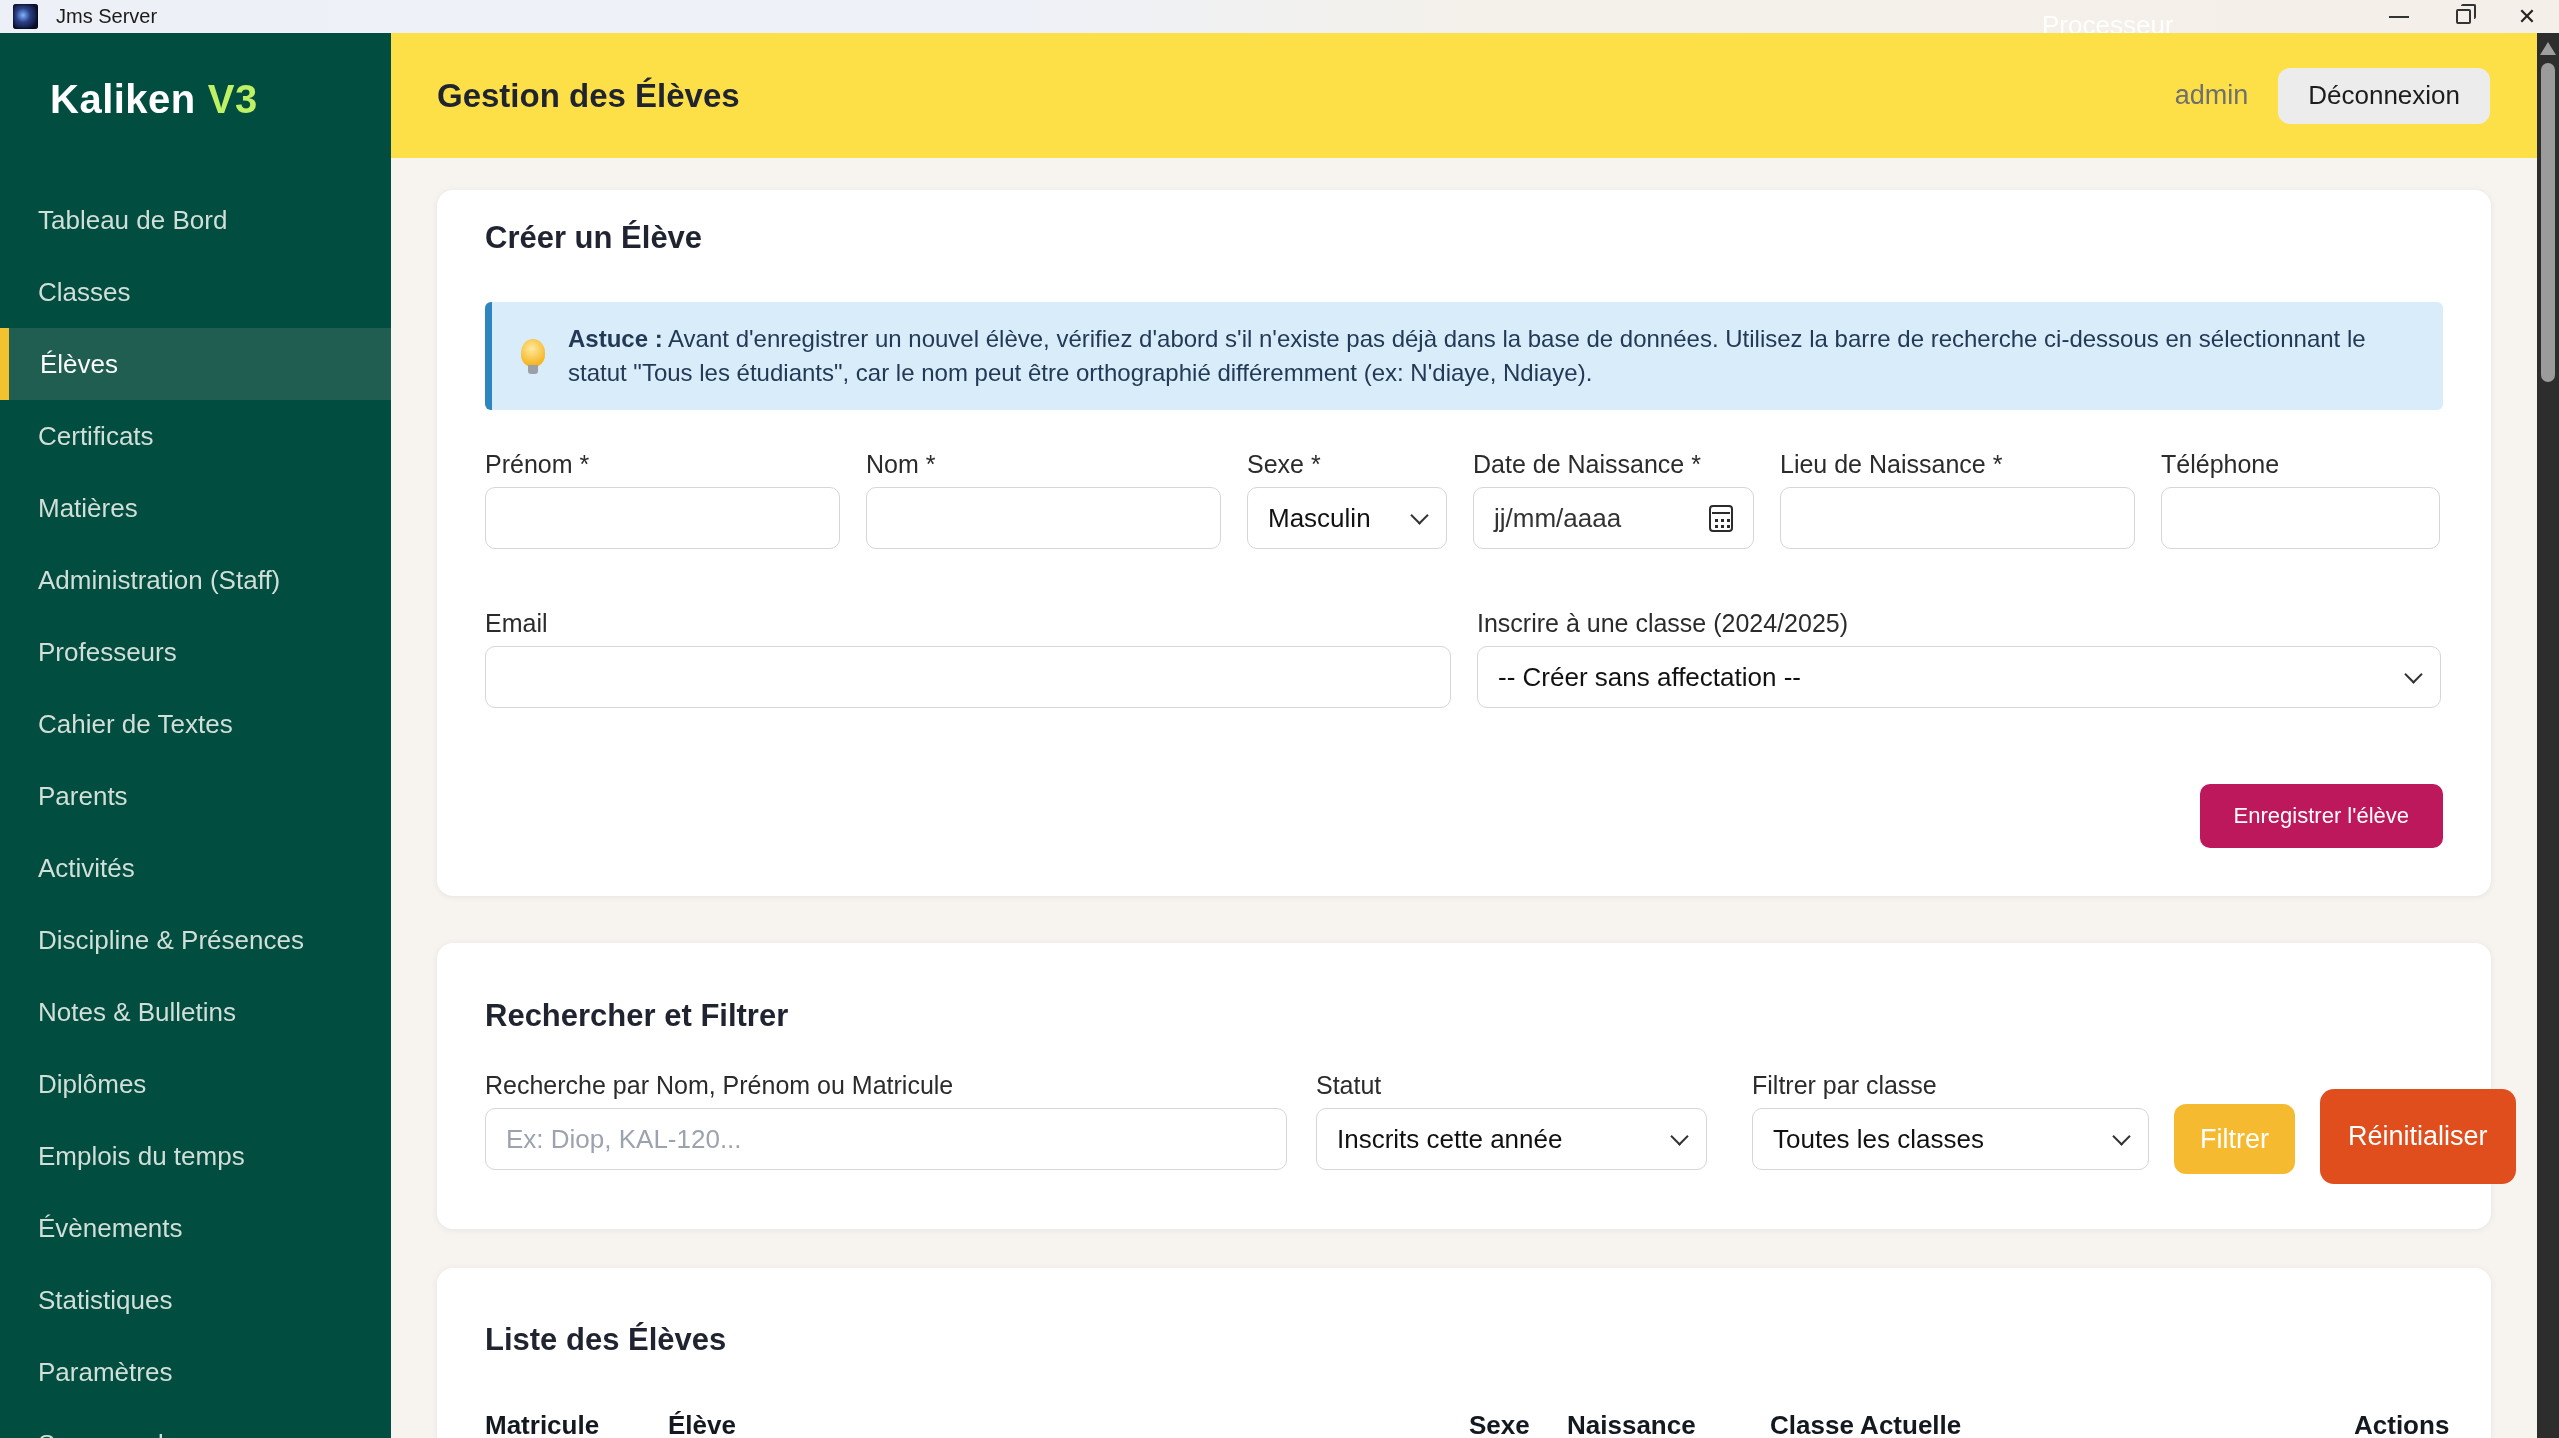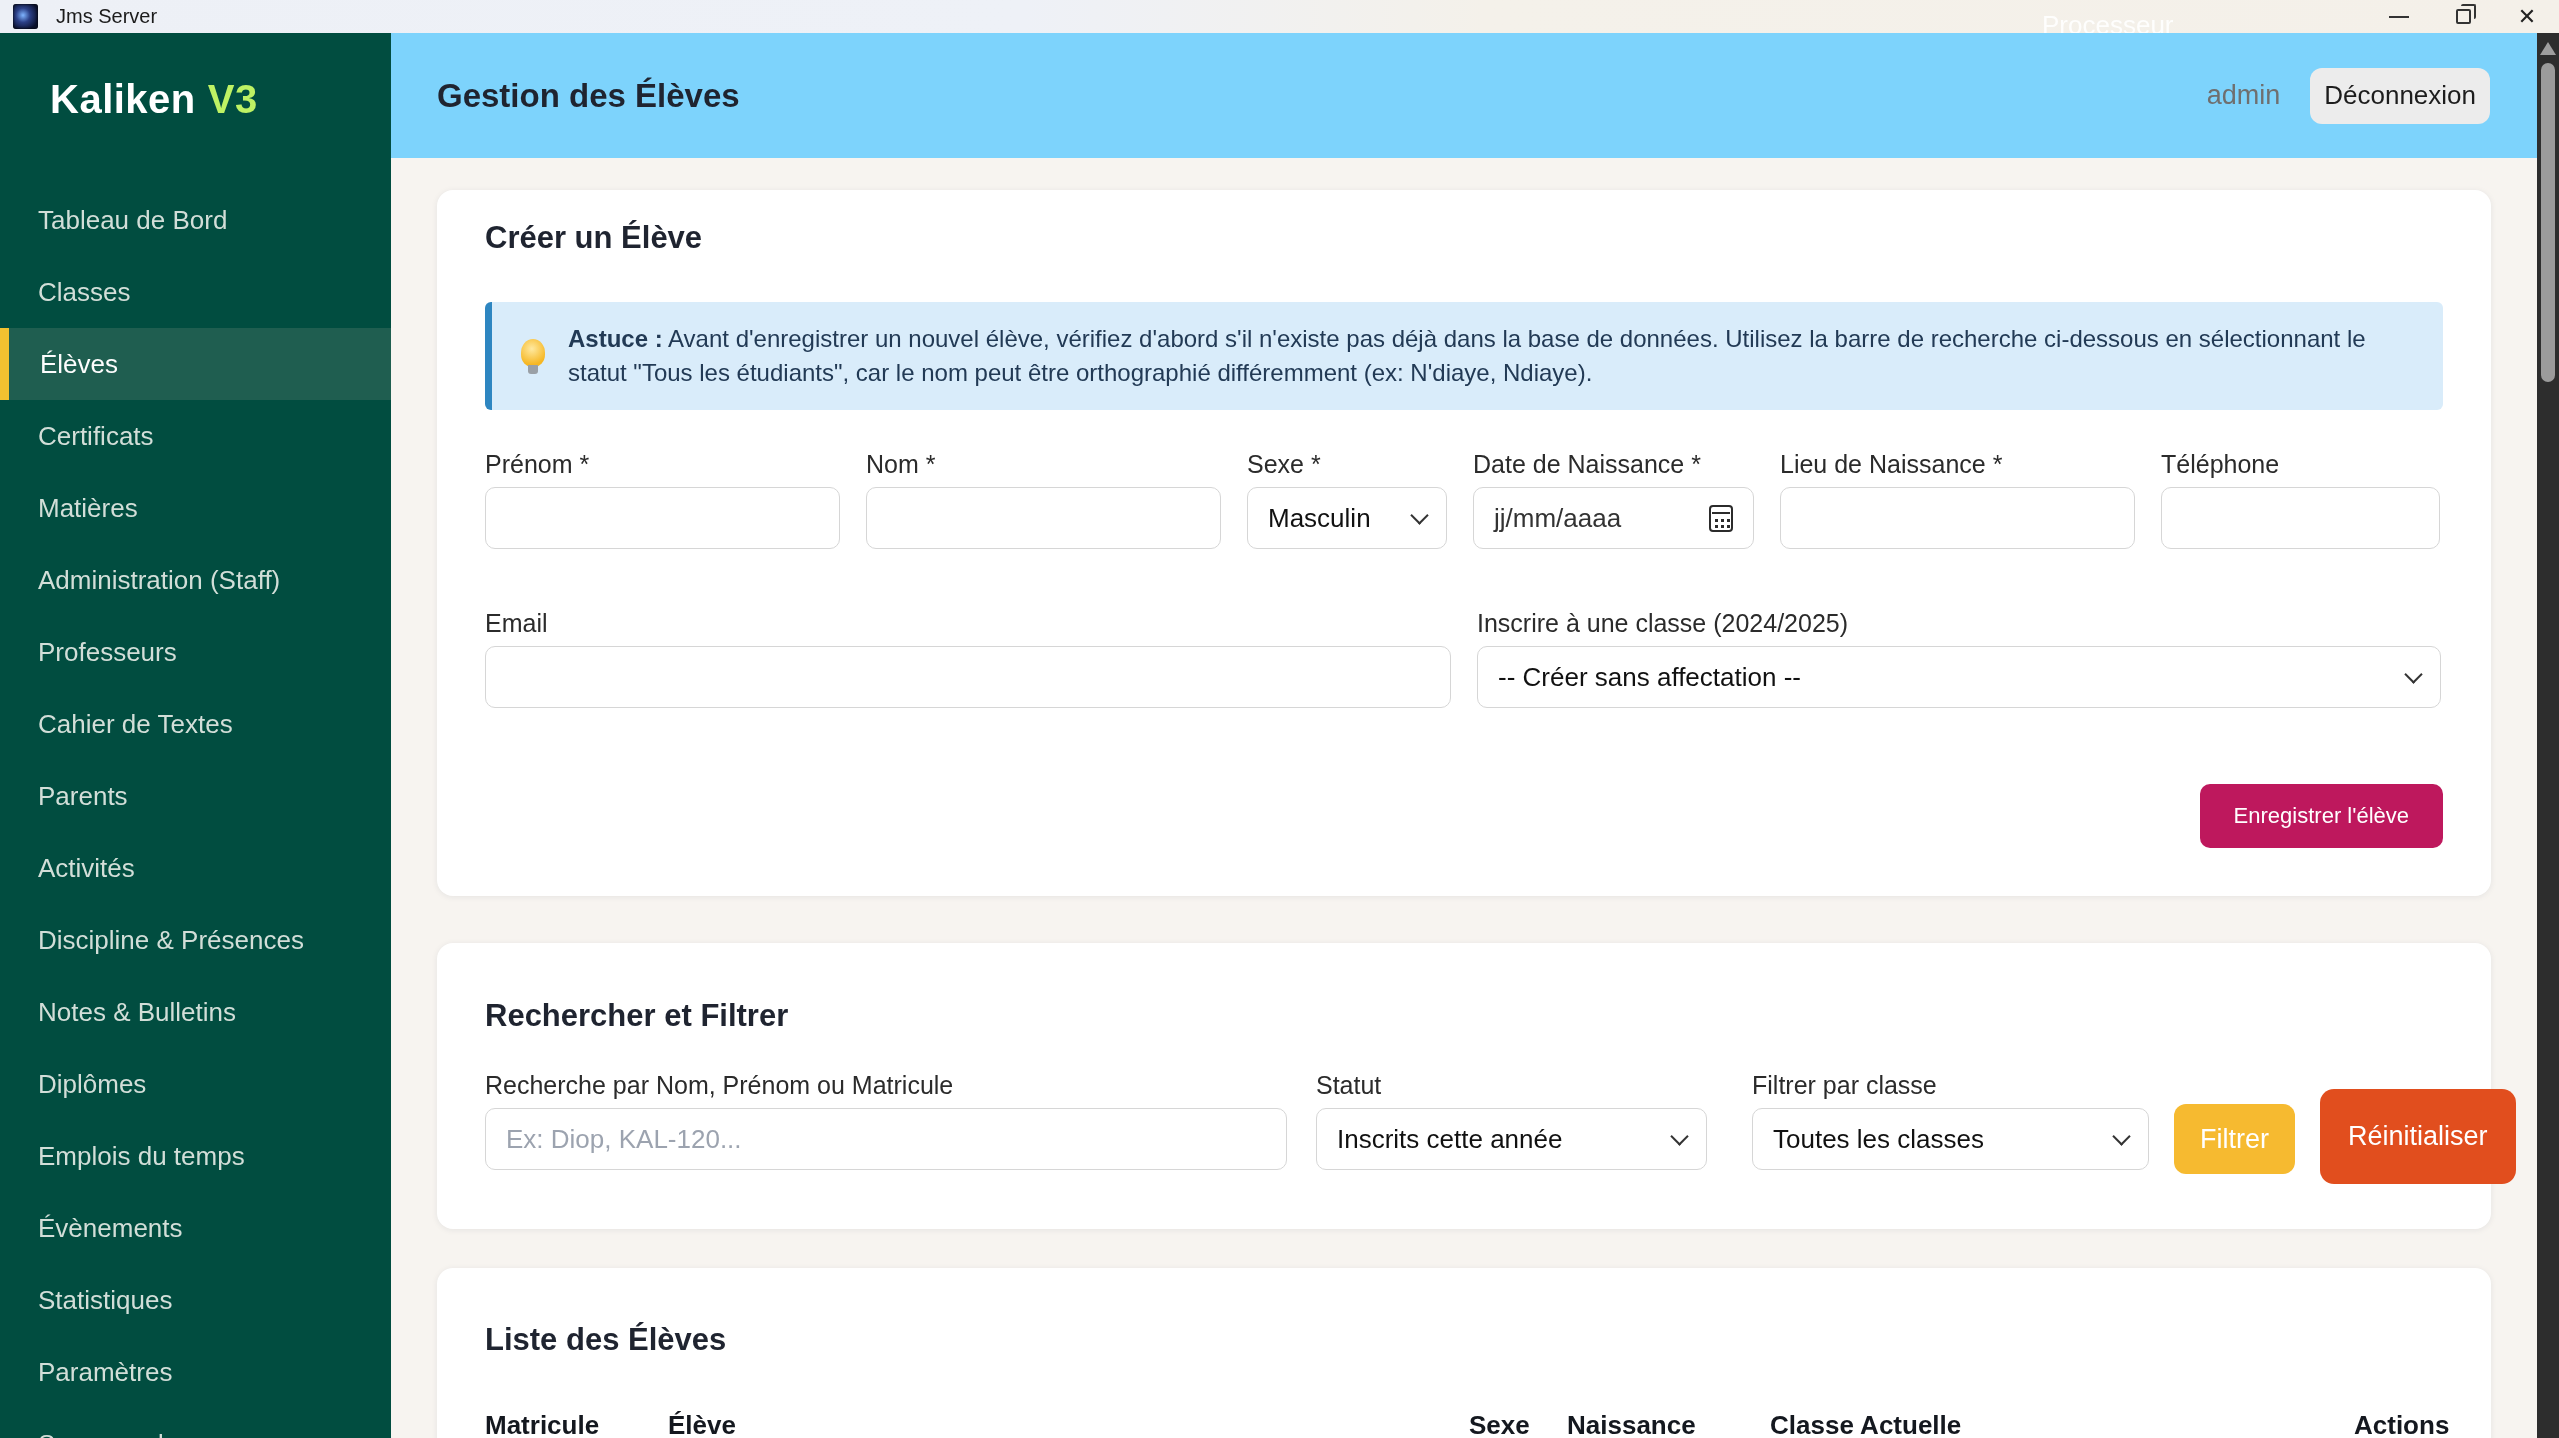--- a/index.html
+++ b/index.html
@@ -44,28 +44,28 @@
   .nav-item {
     height:72px; display:flex; align-items:center; padding-left:38px;
     font-size:26px; color:#d2ded8; cursor:pointer;
   }
   .nav-item.active {
     background:#1f5e50; border-left:9px solid #f2c230; padding-left:31px; color:#fdfdfd;
   }
 
   
   .header {
-    position:absolute; left:391px; top:33px; width:2146px; height:125px; background:#7dd3fc;
+    position:absolute; left:391px; top:33px; width:2146px; height:125px; background:#fde047;
     display:flex; align-items:center; justify-content:space-between; padding:0 47px 0 46px;
   }
   .page-title { font-size:33px; font-weight:bold; color:#1f2430; }
   .header-right { display:flex; align-items:center; gap:30px; }
   .username { font-size:27px; color:#6f6f6f; }
   .logout-btn {
-    background:#ececec; border:none; border-radius:12px; height:56px; padding:0 14px;
+    background:#ececec; border:none; border-radius:12px; height:56px; padding:0 30px;
     font-size:26px; color:#1d1d1d; font-family:inherit; cursor:pointer;
   }
 
   
   .card {
     position:absolute; left:437px; width:2054px; background:#fff; border-radius:16px;
     box-shadow:0 1px 6px rgba(30,40,60,0.08); padding:0 48px;
   }
   .card h2 { font-size:31px; font-weight:bold; color:#1f2430; }
 

